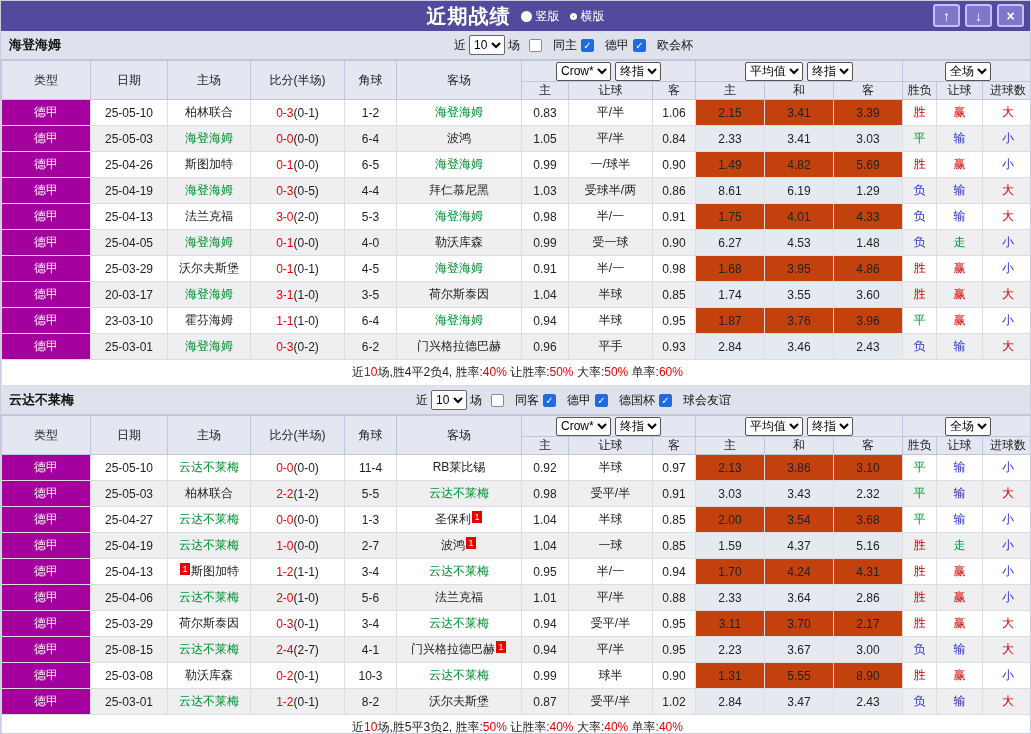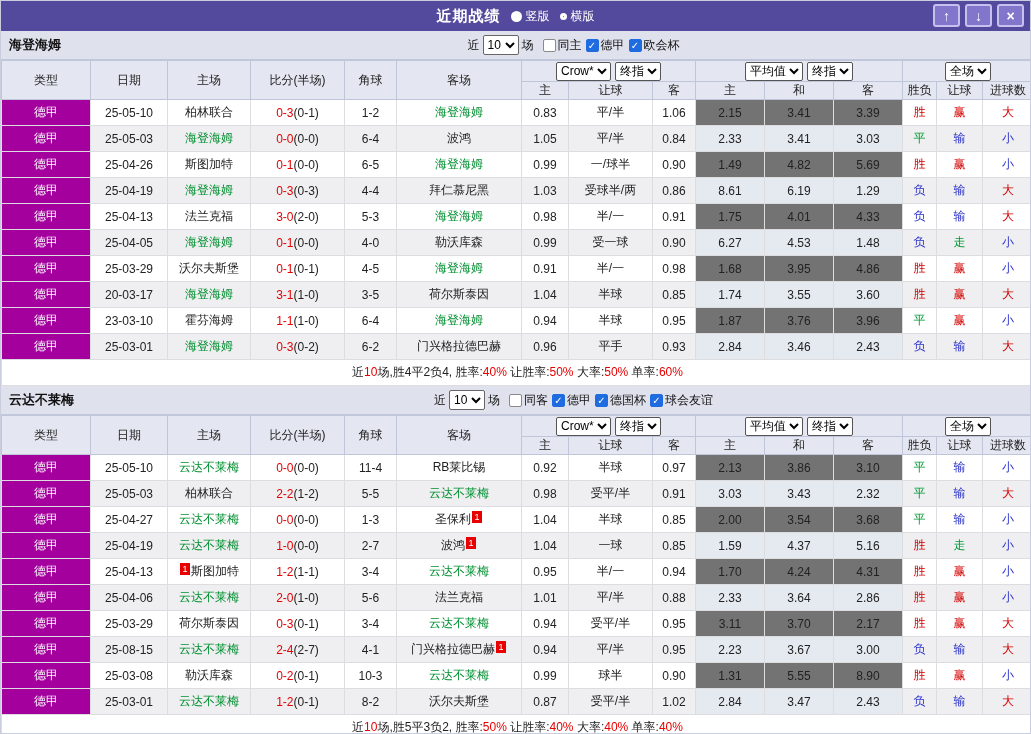--- a/index.html
+++ b/index.html
@@ -3,46 +3,46 @@
 <meta charset="utf-8">
 <style>
   * { box-sizing: border-box; margin: 0; padding: 0; }
   html,body { background:#fff; }
   body { font-family: "Liberation Sans", "DejaVu Sans", sans-serif; width:1031px; }
   .app { width:1031px; height:734px; border:1px solid #c9cdde; background:#fff; overflow:hidden; }
 
   
   .titlebar { position:relative; height:30px; background:#544a9d; display:flex; align-items:center; justify-content:center; }
   .titlebar-center { display:flex; align-items:center; gap:10px; }
-  .panel-title { color:#fff; font-weight:bold; font-size:15px; letter-spacing:1px;font-family:Liberation Mono, monospace; }
+  .panel-title { color:#fff; font-weight:bold; font-size:20px; letter-spacing:1px;font-family:Liberation Mono, monospace; }
   .radio-item { display:inline-flex; align-items:center; gap:4px; color:#fff; font-size:12px; cursor:pointer; }
   .radio-dot { width:11px; height:11px; border-radius:50%; background:#fff; display:inline-block; }
   .radio-ring { width:7px; height:7px; border:3px solid #fff; border-radius:50%; background:transparent; display:inline-block; }
   .titlebar-buttons { position:absolute; right:6px; top:3px; display:flex; gap:5px; }
   .tb-btn { width:27px; height:23px; background:#8176cc; border:2px solid #c7c0ee; border-radius:3px; color:#fff; font-weight:bold; font-size:14px; line-height:18px; text-align:center; cursor:pointer; padding:0; }
 
   
   .section-bar { position:relative; height:29px; background:#dfe2ed; border-bottom:1px solid #c2c7da; display:flex; align-items:center; justify-content:center; }
   .team-name { position:absolute; left:8px; font-size:13px; font-weight:bold; color:#111; }
   .filters { display:flex; align-items:center; gap:3px; font-size:12px; color:#111; margin-left:120px; }
   .filters select { height:20px; font-size:12px; border:1px solid #666; background:#fff; border-radius:2px; }
   .cb-list { display:inline-flex; align-items:center; margin-left:6px; }
-  .cb { display:inline-flex; align-items:center; gap:2px; margin-right:4px; cursor:pointer; }
+  .cb { display:inline-flex; align-items:center; gap:11px; margin-right:4px; cursor:pointer; }
   .box { width:13px; height:13px; border:1px solid #8a8a8a; background:#fff; border-radius:2px; display:inline-flex; align-items:center; justify-content:center; font-size:10px; color:#fff; }
   .box.checked { background:#1f6ce0; border-color:#1f6ce0; }
 
   
   table { border-collapse:collapse; table-layout:fixed; width:1031px; font-size:12px; }
   thead th { background:#e4e7f1; border:1px solid #c0c6da; font-weight:normal; color:#222; }
   thead tr.h1 th { height:21px; }
   thead tr.h2 th { height:17px; }
   thead select { height:19px; font-size:12px; border:1px solid #555; background:#fff; border-radius:2px; margin:0 2px; }
   tbody td { height:26px; border:1px solid #dddddf; text-align:center; color:#222; background:#fff; overflow:hidden; white-space:nowrap; }
   tbody tr:nth-child(even) td { background:#efeff1; }
-  tbody td.c-avg { background:#737373; }
+  tbody td.c-avg { background:#c2410c; }
   tbody tr:nth-child(even) td.c-avg { background:#e5eaf1; }
   tbody td.c-type, tbody tr:nth-child(even) td.c-type { background:#a4009e; color:#fff; }
   .self { color:#009030; }
   .ft { color:#e60000; }
   .ht { color:#222; }
   .badge { display:inline-block; background:#e80000; color:#fff; font-size:9px; width:10px; height:12px; line-height:12px; text-align:center; vertical-align:3px; margin:0 1px; }
   tr.summary-row td { height:26px; border:1px solid #dddddf; text-align:center; background:#fff; font-size:12px; color:#222; }
   .red { color:#e60000; }
 </style>
 </head>
@@ -191,21 +191,21 @@
     <td class="c-avg">5.69</td>
     <td class="c-res" style="color: rgb(212, 0, 0);">胜</td>
     <td class="c-res" style="color: rgb(212, 0, 0);">赢</td>
     <td class="c-res" style="color: rgb(43, 50, 200);">小</td>
   </tr>
 
   <tr class="match-row">
     <td class="c-type">德甲</td>
     <td class="c-date">25-04-19</td>
     <td class="c-home"><span class="self">海登海姆</span></td>
-    <td class="c-score"><span class="ft">0-3</span><span class="ht">(0-3)</span></td>
+    <td class="c-score"><span class="ft">0-3</span><span class="ht">(0-5)</span></td>
     <td class="c-corner">4-4</td>
     <td class="c-away"><span>拜仁慕尼黑</span></td>
     <td class="c-odd">1.03</td>
     <td class="c-odd">受球半/两</td>
     <td class="c-odd">0.86</td>
     <td class="c-avg">8.61</td>
     <td class="c-avg">6.19</td>
     <td class="c-avg">1.29</td>
     <td class="c-res" style="color: rgb(43, 50, 200);">负</td>
     <td class="c-res" style="color: rgb(43, 50, 200);">输</td>

